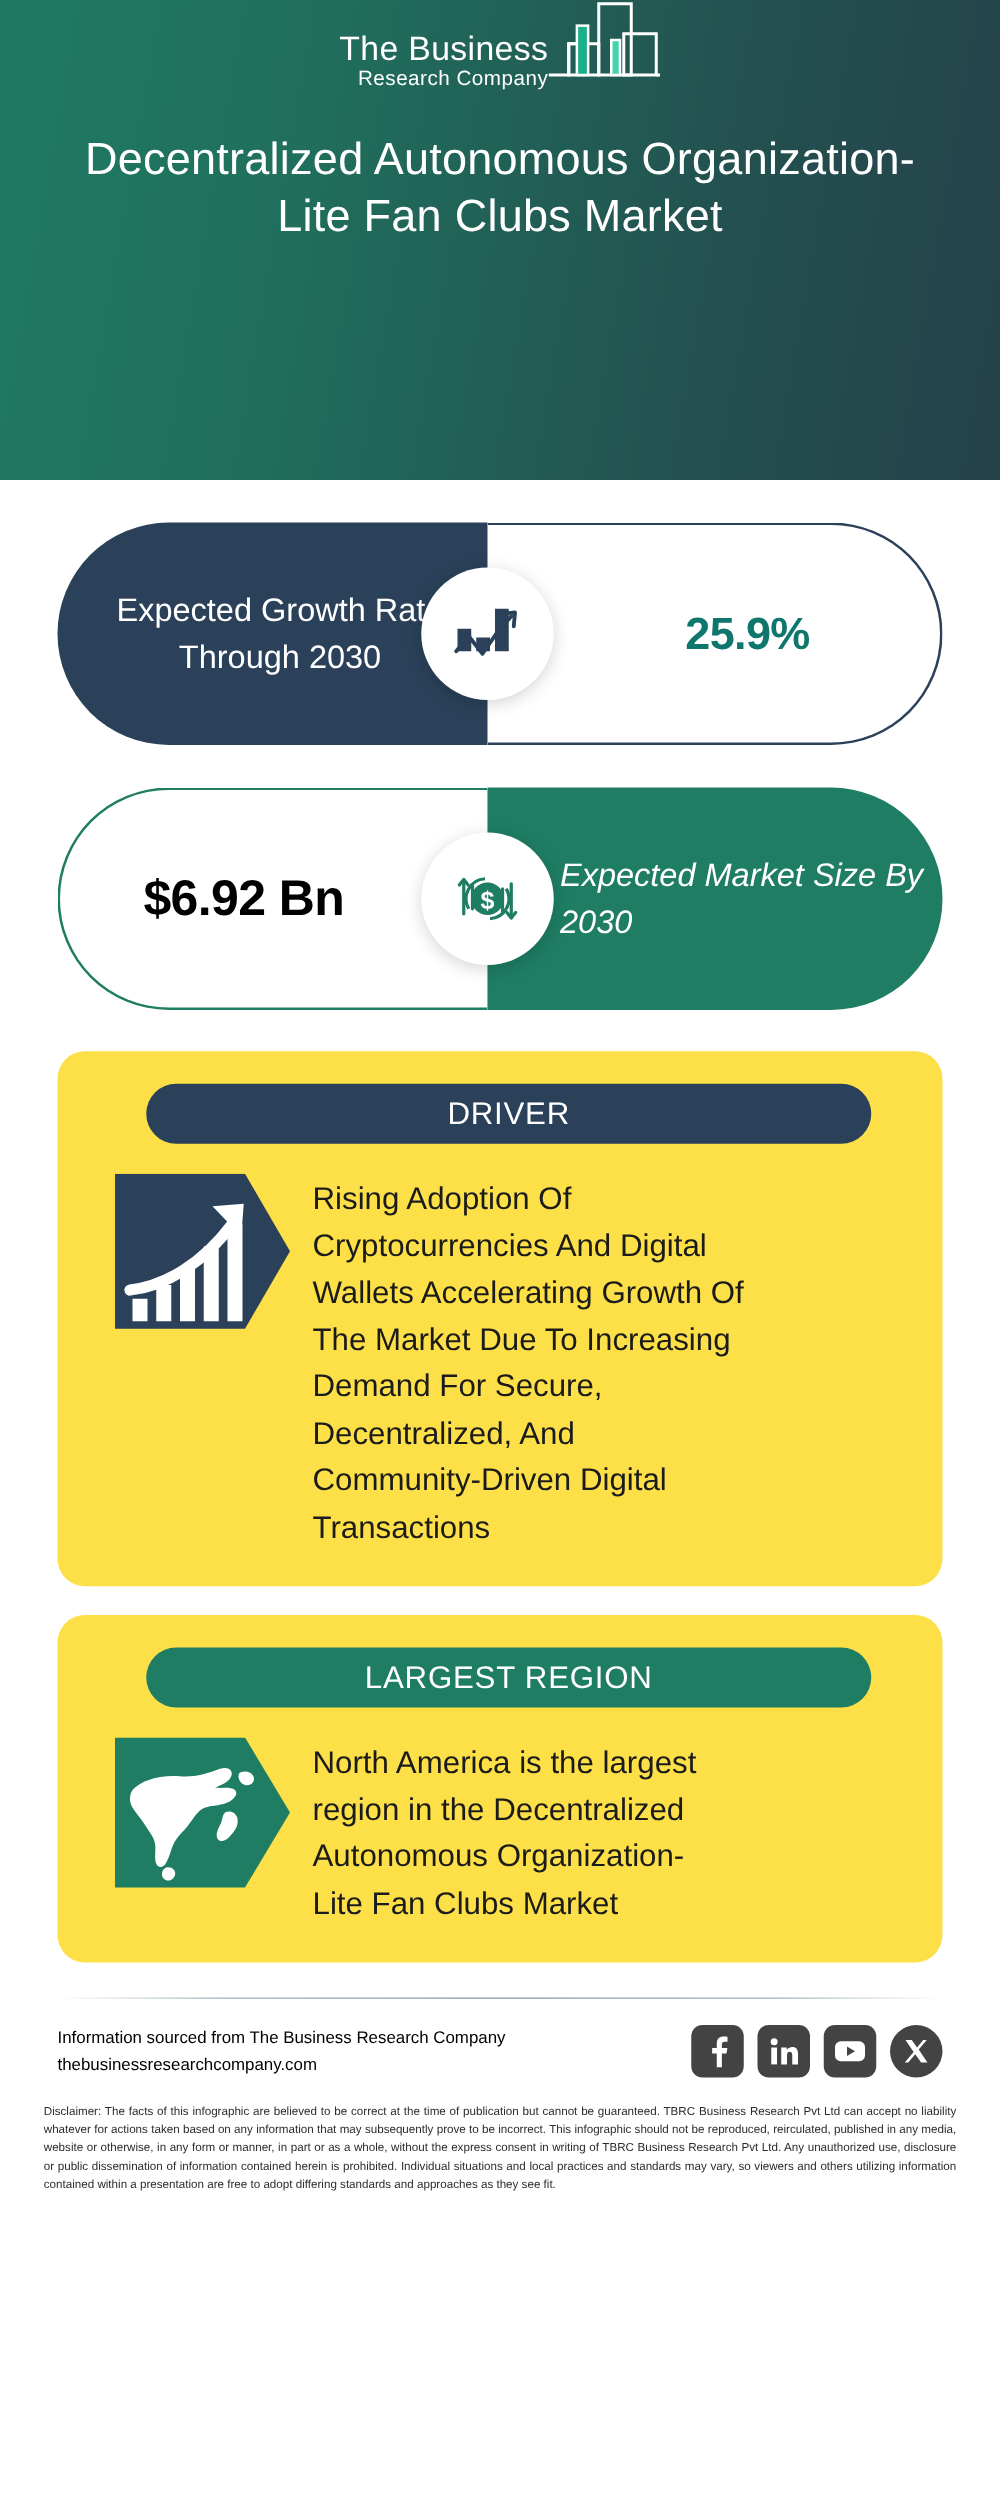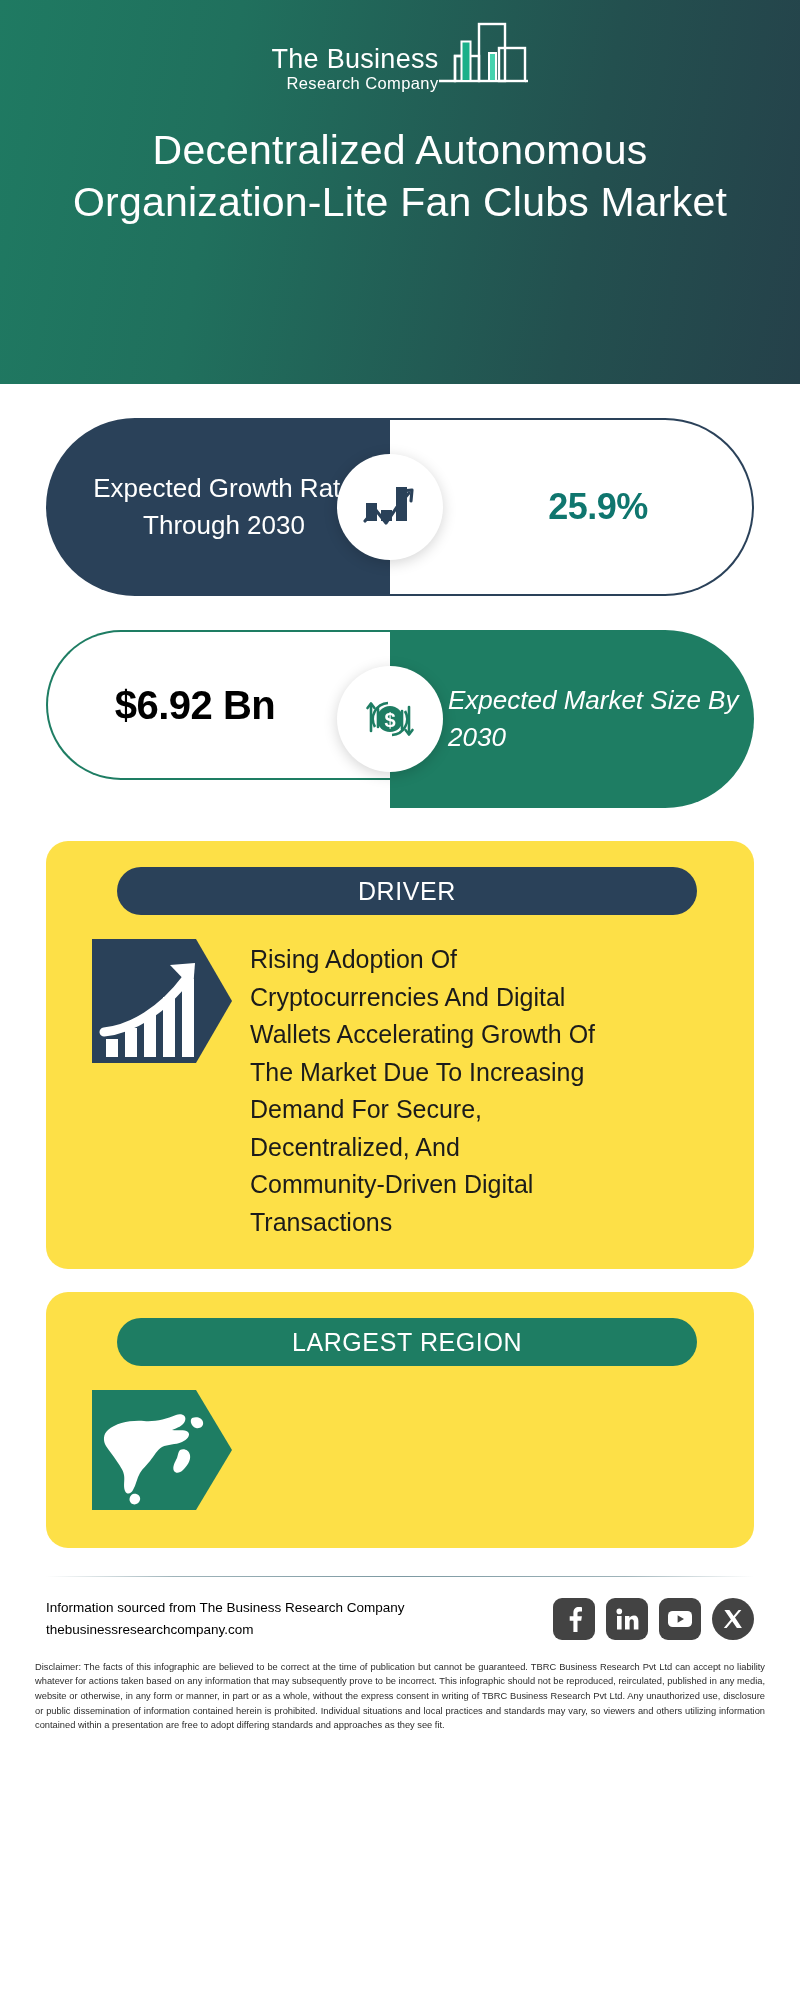--- a/index.html
+++ b/index.html
@@ -9,35 +9,34 @@
     font-family: "Liberation Sans", sans-serif;
     overflow: hidden;
   }
   .page { position: relative; width: 800px; height: 2000px; background: #fff; }
 
   
   .header {
     position: relative;
     width: 800px; height: 384px;
     background: linear-gradient(100deg, #1f7a62 0%, #20705d 28%, #23504f 72%, #25414a 100%);
-    padding-top: 20px;
   }
   .logo-wrap {
     display: flex; align-items: flex-end; justify-content: center;
     gap: 0px; height: 78px; padding-top: 8px;
   }
   .logo-text { text-align: right; color: #ffffff; line-height: 1.05; padding-bottom: 6px; }
   .logo-line1 { font-size: 27px; font-weight: 400; letter-spacing: .3px; }
   .logo-line2 { font-size: 16.5px; font-weight: 400; letter-spacing: .4px; margin-top: 1px; }
   .logo-mark { margin-left: -2px; margin-bottom: 2px; }
 
   .header-title {
     color: #ffffff;
     text-align: center;
-    font-size: 41px;
+    font-size: 36px;
     font-weight: 400;
     line-height: 1.27;
     letter-spacing: .2px;
     padding: 26px 58px 0 58px;
   }
 
   
   .stat-band { position: relative; width: 800px; }
 
   .stat-card { position: relative; width: 708px; height: 178px; margin: 0 auto; }
@@ -65,21 +64,21 @@
   }
   .gr-value {
     color: #0f766e; font-size: 36px; font-weight: bold; letter-spacing: -.5px;
     padding-left: 54px;
   }
 
   
   .ms-card { margin-top: 34px; }
   .ms-left {
     position: absolute; left: 0; top: 0;
-    width: 344px; height: 150px;
+    width: 344px; height: 178px;
     border: 2.5px solid #1e7d63;
     border-right: none;
     border-radius: 89px 0 0 89px;
     display: flex; align-items: center; justify-content: center;
   }
   .ms-value {
     color: #000000; font-size: 40px; font-weight: bold; letter-spacing: -.5px;
     padding-right: 48px;
   }
   .ms-right {
@@ -270,20 +269,21 @@
             <path d="M16 40 C24 33 38 30 52 31 C63 32 74 29 84 25 C90 23 95 26 93 31 C91 36 85 38 80 40
                      C86 41 92 39 96 42 C99 45 95 50 90 52 C83 55 76 54 70 57 C65 60 62 66 58 71
                      C55 75 51 78 48 83 C45 88 44 95 41 100 C39 104 35 105 33 101 C31 96 33 90 32 85
                      C31 79 27 75 24 70 C21 65 17 61 14 56 C11 51 11 44 16 40 Z"></path>
             <path d="M88 60 C92 58 97 60 98 65 C99 71 95 76 91 80 C88 83 84 84 82 81 C80 77 83 72 85 68 C86 65 86 62 88 60 Z"></path>
             <path d="M100 28 C105 26 110 28 111 32 C112 36 108 39 104 38 C100 37 97 31 100 28 Z"></path>
             <path d="M41 104 C45 103 49 106 48 110 C47 114 42 116 39 113 C36 110 38 105 41 104 Z"></path>
           </g>
         </svg>
       </div>
+      <div class="panel-text">North America is the largest region in the Decentralized Autonomous Organization-Lite Fan Clubs Market</div>
     </div>
   </div>
 
   <div class="footer-rule"></div>
 
   <div class="footer">
     <div class="footer-src">
       <div>Information sourced from The Business Research Company</div>
       <div>thebusinessresearchcompany.com</div>
     </div>

